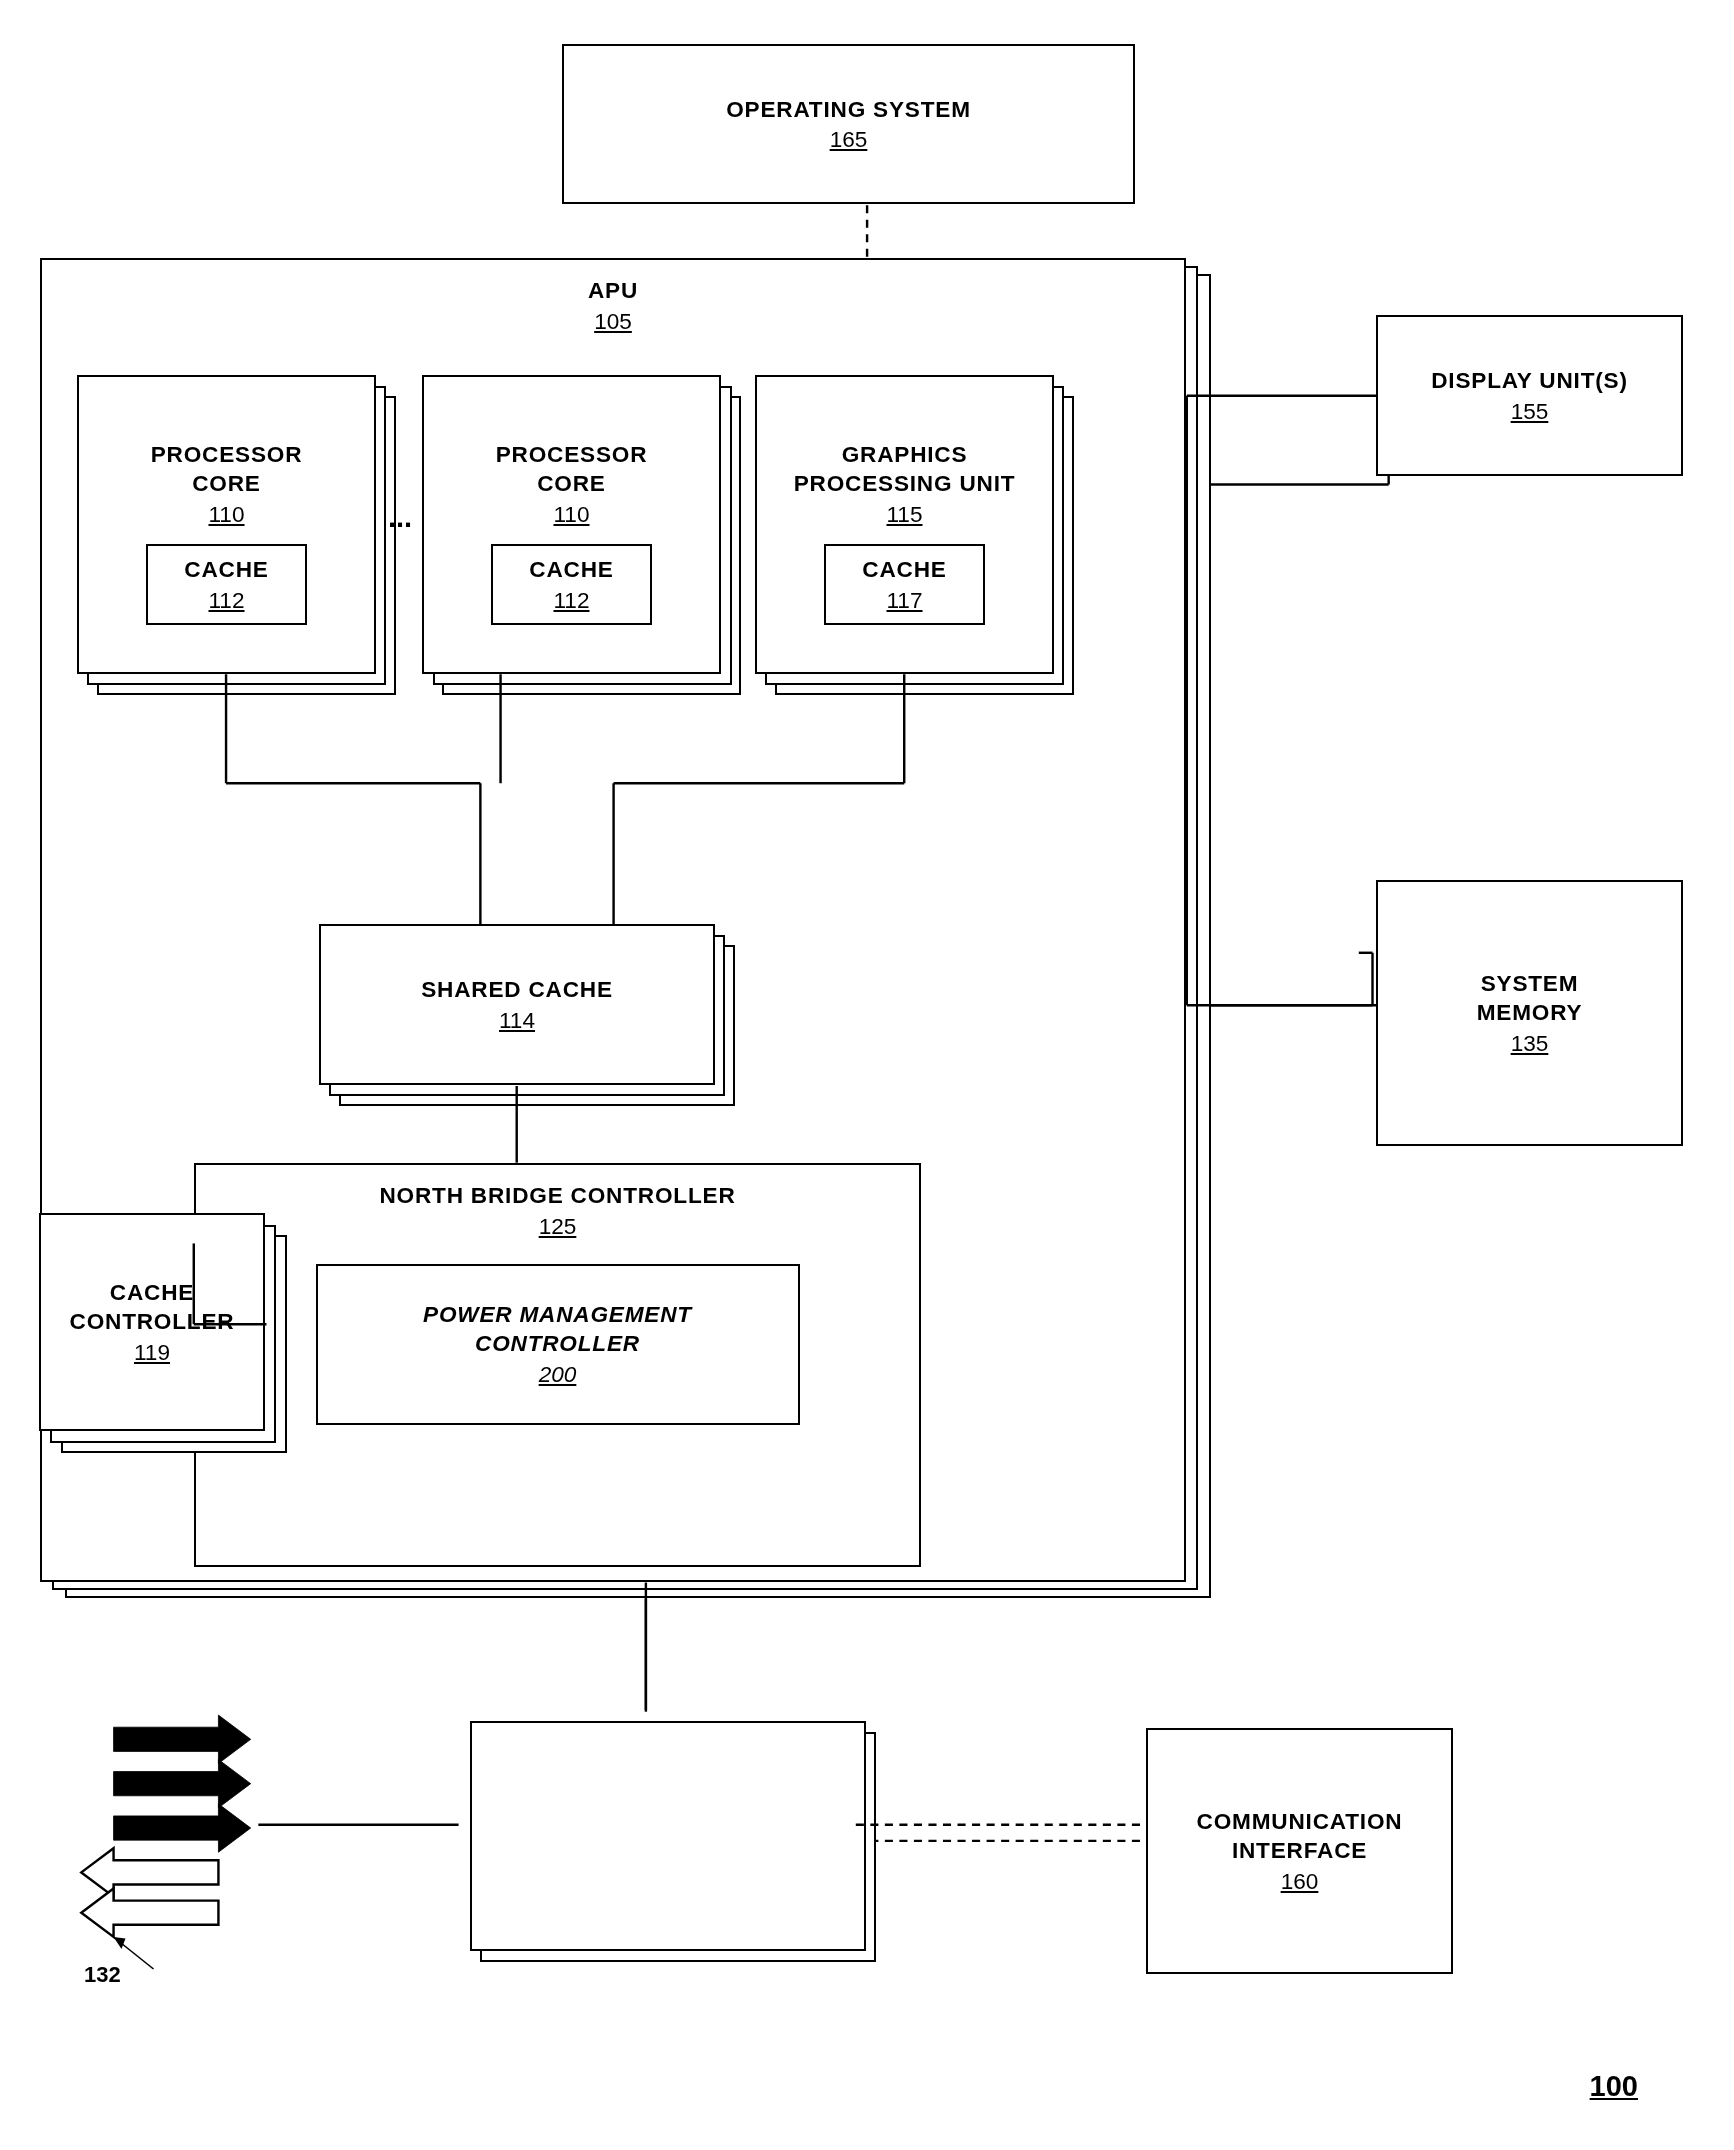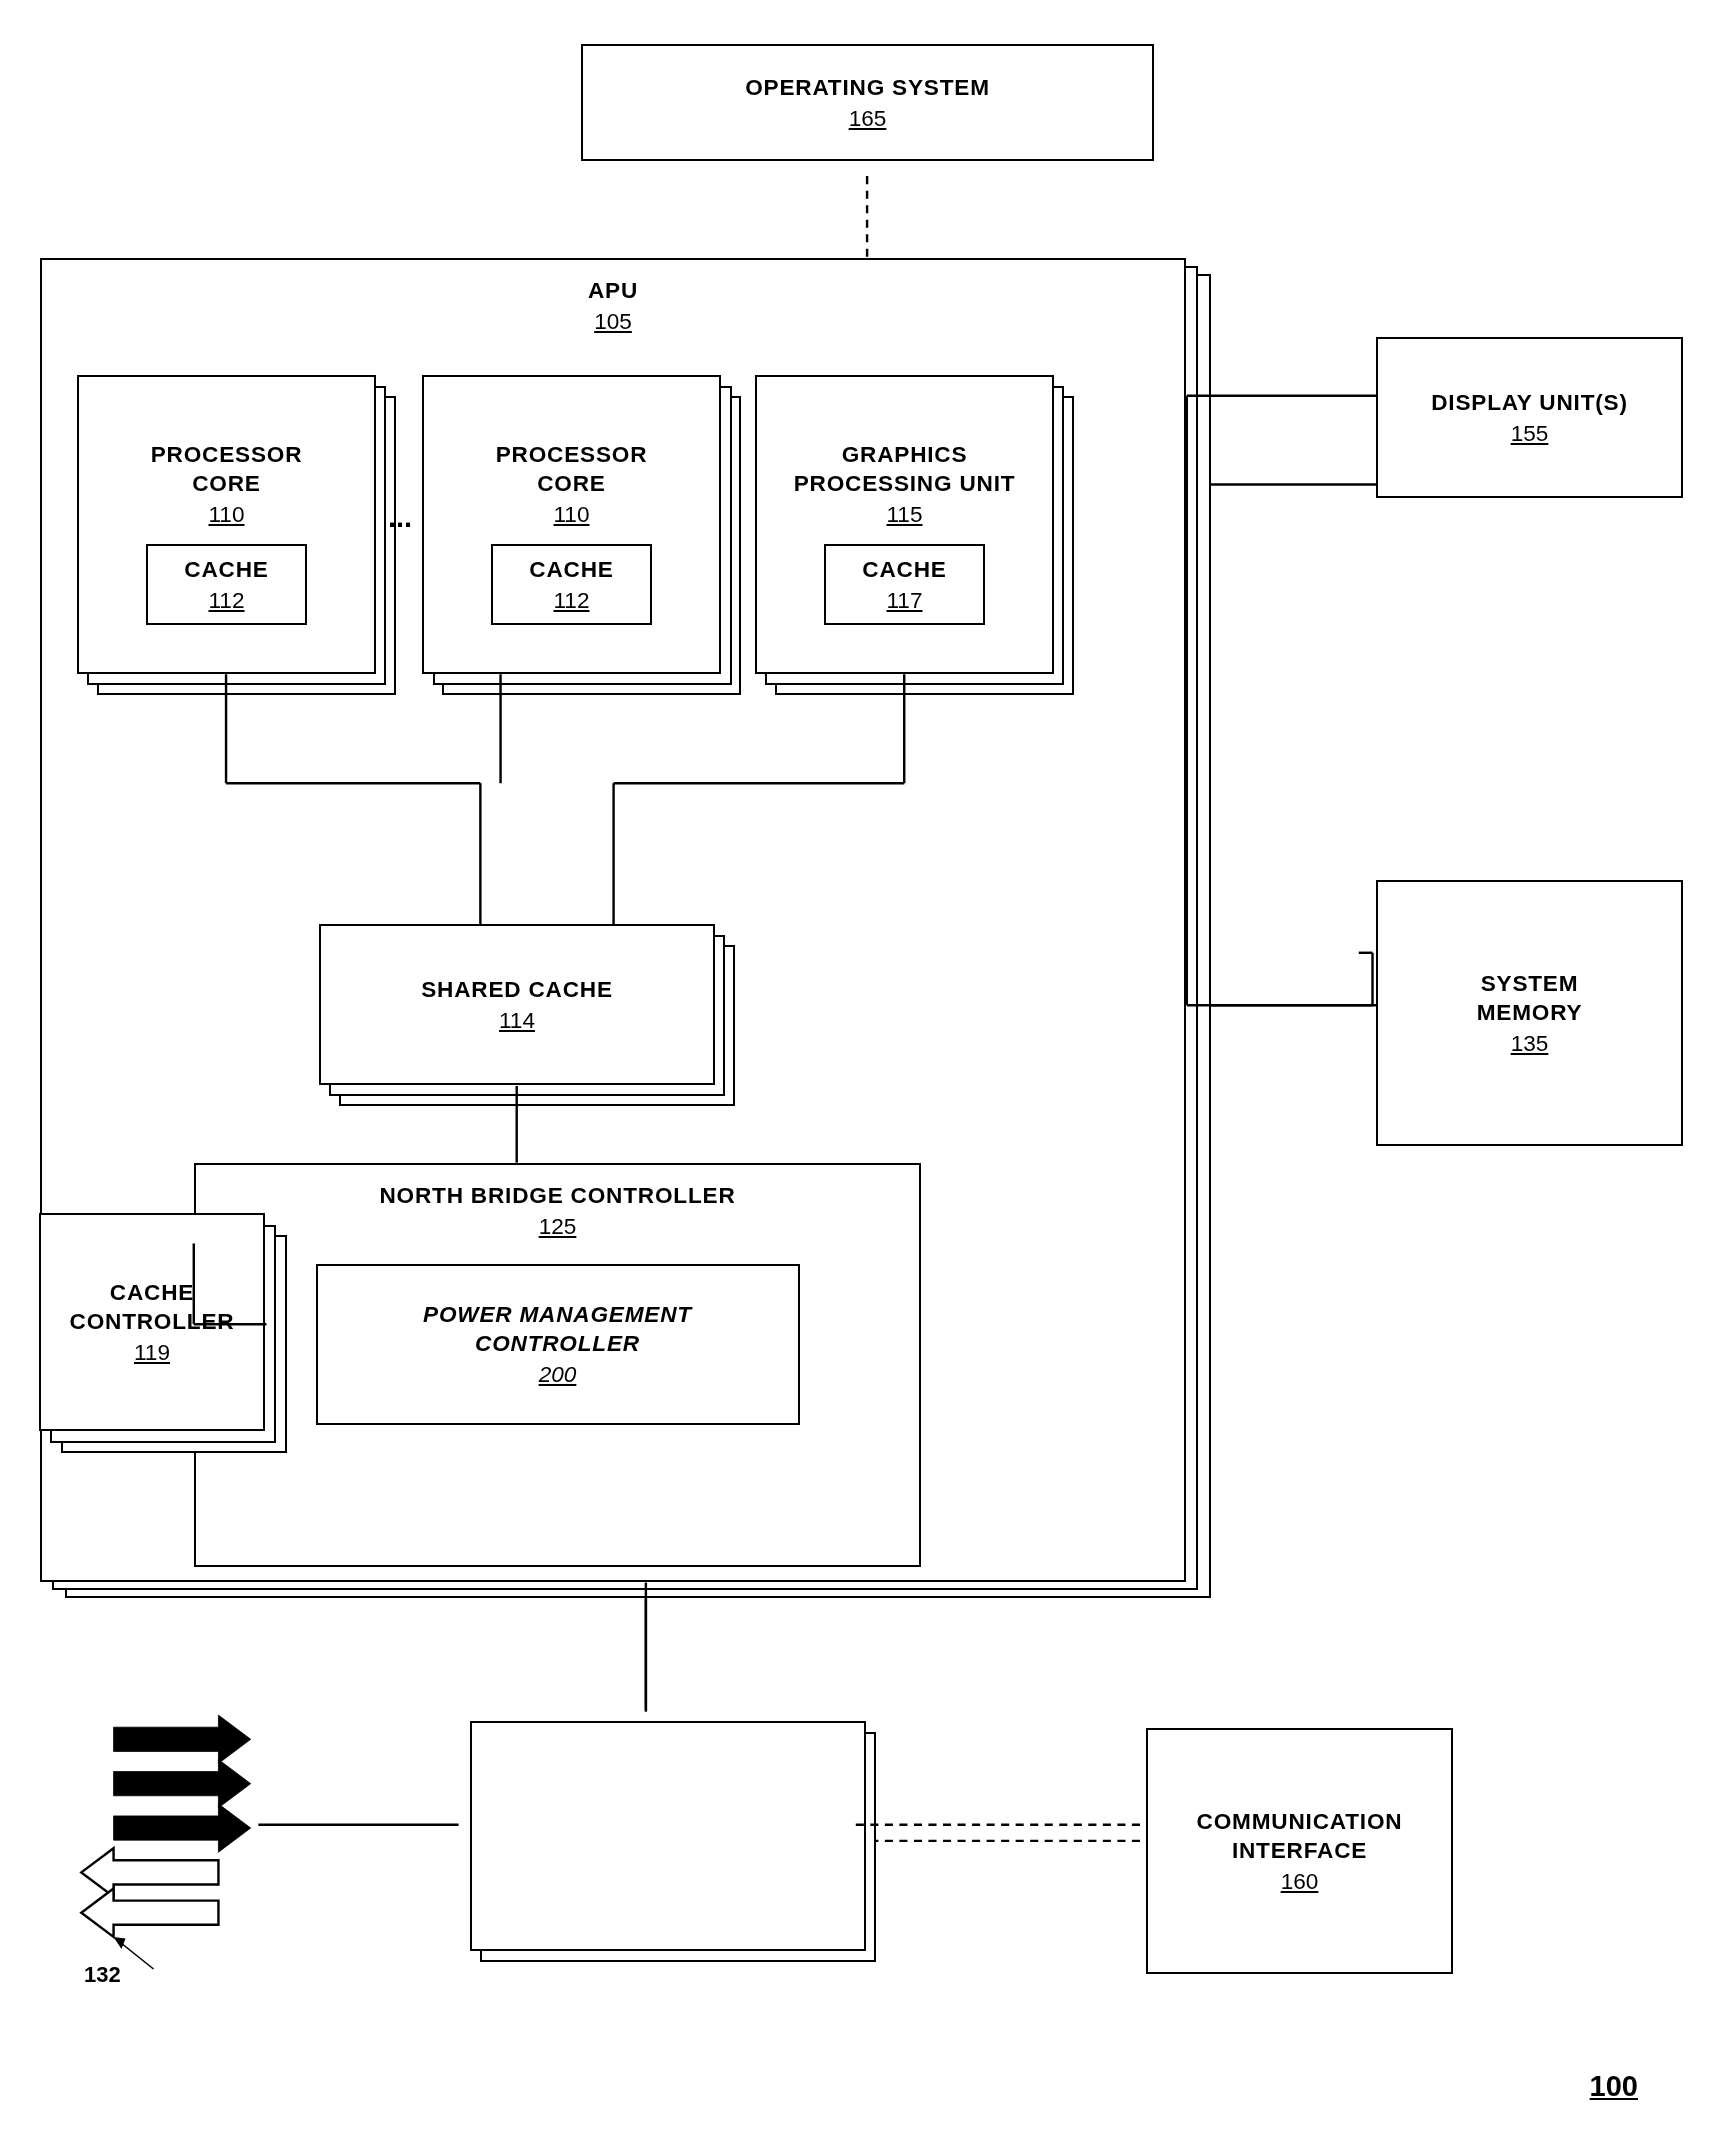--- a/index.html
+++ b/index.html
@@ -78,21 +78,21 @@
 
     <line x1="390" y1="1660" x2="490" y2="1660" stroke="#000" stroke-width="3"></line>
     <line x1="490" y1="1660" x2="490" y2="1540" stroke="#000" stroke-width="3"></line>
 
     <line x1="800" y1="1980" x2="800" y2="2120" stroke="#000" stroke-width="3"></line>
 
     <line x1="1060" y1="2280" x2="1560" y2="2280" stroke="#000" stroke-width="3" stroke-dasharray="10,8"></line>
 
   </svg>
 
-  <div class="box" style="left:581px; top:44px; width:573px; height:117px;justify-content:center;">
+  <div class="box" style="left:562px; top:44px; width:573px; height:160px;justify-content:center;">
     <span class="box-label">OPERATING SYSTEM</span>
     <span class="box-number">165</span>
   </div>
 
   <div style="position:absolute; left:65px; top:274px; width:1146px; height:1324px; border:2.4px solid #000; background:#fff;"></div>
   <div style="position:absolute; left:52px; top:266px; width:1146px; height:1324px; border:2.4px solid #000; background:#fff;"></div>
   <div class="box" style="left:40px; top:258px; width:1146px; height:1324px; align-items:flex-start; justify-content:flex-start; padding:16px 24px;">
     <span class="box-label" style="align-self:center;">APU</span>
     <span class="box-number" style="align-self:center;">105</span>
   </div>
@@ -150,21 +150,21 @@
     </div>
   </div>
 
   <div style="position:absolute; left:61px; top:1235px; width:226px; height:218px; border:2.4px solid #000; background:#fff;"></div>
   <div style="position:absolute; left:50px; top:1225px; width:226px; height:218px; border:2.4px solid #000; background:#fff;"></div>
   <div class="box" style="left:39px; top:1213px; width:226px; height:218px; flex-direction:column;">
     <span class="box-label">CACHE<br>CONTROLLER</span>
     <span class="box-number">119</span>
   </div>
 
-  <div class="box" style="left:1376px; top:315px; width:307px; height:161px; flex-direction:column;margin-top:22px;">
+  <div class="box" style="left:1376px; top:315px; width:307px; height:161px; flex-direction:column;">
     <span class="box-label">DISPLAY UNIT(S)</span>
     <span class="box-number">155</span>
   </div>
 
   <div class="box" style="left:1376px; top:880px; width:307px; height:266px; flex-direction:column;">
     <span class="box-label">SYSTEM<br>MEMORY</span>
     <span class="box-number">135</span>
   </div>
 
   <svg style="position:absolute;top:0;left:0;width:1735px;height:2151px;overflow:visible;" viewBox="0 0 2149 2664" width="1735" height="2151">

